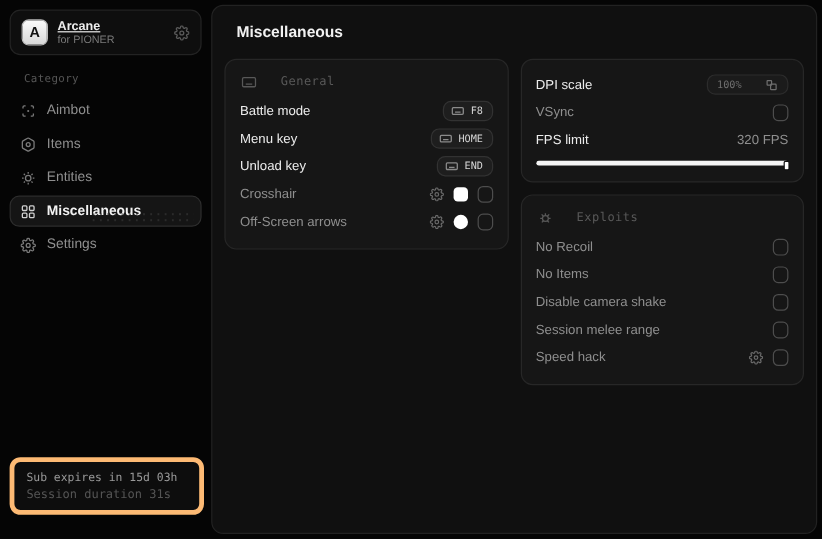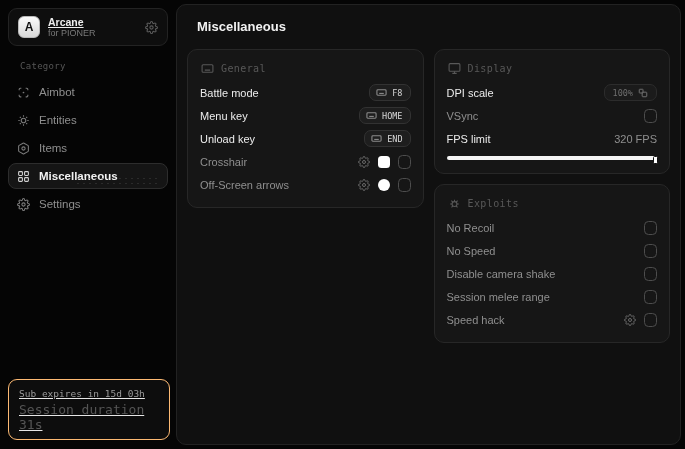--- a/index.html
+++ b/index.html
@@ -46,44 +46,43 @@
   .nav-item.active {
     background: #151515; border-color: #2d2d2d; color: #f2f2f2; font-weight: bold;
   }
   .nav-item .nicon { display: flex; color: inherit; opacity: .85; }
   .nav-dots {
     position: absolute; right: 6px; bottom: 1px; width: 86px; height: 11px;
     background-image: radial-gradient(circle, #3d3d3d 1px, transparent 1.1px);
     background-size: 6px 5px; opacity: .55; pointer-events: none;
   }
   .sidebar-footer {
-    position: absolute; left: 8px; right: 6px; bottom: 9px;
-    border: 1px solid #fdba74; border-radius: 9px; background: #0d0d0d;
+    position: absolute; left: 8px; right: 6px; bottom: 20px;
+    border: 4px solid #fdba74; border-radius: 9px; background: #0d0d0d;
     padding: 8px 10px 7px;
-    text-decoration: underline;
   }
   .footer-line1 { font-size: 9.5px; color: #9a9a9a; }
-  .footer-line2 { font-size: 13px; color: #555555; margin-top: 3px; }
+  .footer-line2 { font-size: 10px; color: #555555; margin-top: 3px; }
 
   
   .main {
     flex: 1; margin: 4px 4px 4px 0; border-radius: 10px;
     background: #101010; border: 1px solid #222222;
     padding: 14px 10px 10px;
   }
   .main-title { font-size: 13px; font-weight: bold; color: #f2f2f2; margin: 0 0 15px 10px; }
   .columns { display: flex; gap: 10px; align-items: flex-start; }
   .col { flex: 1; display: flex; flex-direction: column; gap: 10px; }
 
   .card {
     background: #161616; border: 1px solid #272727; border-radius: 10px;
     padding: 9px 12px 11px; width: 100%;
   }
   .card-header {
-    display: flex; align-items: center; gap: 7px;
+    display: flex; align-items: center; gap: 20px;
     color: #585858; font-size: 10px; letter-spacing: .4px; margin: 3px 0 6px 1px;
   }
   .card-header .hicon { display: flex; color: #585858; }
 
   .row {
     display: flex; align-items: center; justify-content: space-between;
     height: 23px;
   }
   .row-label { font-size: 11px; color: #8f8f8f; }
   .row-label.strong { color: #ececec; font-weight: normal; }
@@ -91,21 +90,21 @@
 
   .key-badge {
     display: inline-flex; align-items: center; gap: 5px;
     background: #1e1e1e; border: 1px solid #323232; border-radius: 7px;
     padding: 2px 7px 2px 6px; font-size: 8.5px; color: #d6d6d6;
     font-family: "DejaVu Sans Mono", monospace;
   }
   .key-badge .kicon { display: flex; color: #8a8a8a; }
 
   .value-badge {
-    display: inline-flex; align-items: center; gap: 5px;
+    display: inline-flex; align-items: center; gap: 20px;
     background: #1b1b1b; border: 1px solid #2c2c2c; border-radius: 7px;
     padding: 2.5px 8px; font-size: 8.5px; color: #6f6f6f;
     font-family: "DejaVu Sans Mono", monospace;
     justify-content: center;
   }
   .value-badge .vicon { display: flex; color: #6f6f6f; }
 
   .checkbox {
     width: 13px; height: 14px; border: 1.5px solid #4d4d4d; border-radius: 4.5px;
     background: transparent;
@@ -159,34 +158,34 @@
             <path d="M20 16v2a2 2 0 0 1-2 2h-2"></path>
             <path d="M8 20H6a2 2 0 0 1-2-2v-2"></path>
             <circle cx="12" cy="12" r="1.6" fill="currentColor" stroke="none"></circle>
           </svg>
       </span>
       <span>Aimbot</span>
     </div>
     <div class="nav-item">
       <span class="nicon">
         <svg width="13" height="13" viewBox="0 0 24 24" fill="none" stroke="currentColor" stroke-width="2">
+            <path d="M21 16V8a2 2 0 0 0-1-1.73l-7-4a2 2 0 0 0-2 0l-7 4A2 2 0 0 0 3 8v8a2 2 0 0 0 1 1.73l7 4a2 2 0 0 0 2 0l7-4A2 2 0 0 0 21 16z"></path>
+            <circle cx="12" cy="12" r="3"></circle>
+          </svg>
+      </span>
+      <span>Items</span>
+    </div>
+    <div class="nav-item">
+      <span class="nicon">
+        <svg width="13" height="13" viewBox="0 0 24 24" fill="none" stroke="currentColor" stroke-width="2">
             <circle cx="12" cy="12" r="4.2"></circle>
             <path d="M12 5V2.5M12 19v2.5M5 12H2.5M19 12h2.5M7 7 5.2 5.2M17 7l1.8-1.8M7 17l-1.8 1.8M17 17l1.8 1.8"></path>
           </svg>
       </span>
       <span>Entities</span>
-    </div>
-    <div class="nav-item">
-      <span class="nicon">
-        <svg width="13" height="13" viewBox="0 0 24 24" fill="none" stroke="currentColor" stroke-width="2">
-            <path d="M21 16V8a2 2 0 0 0-1-1.73l-7-4a2 2 0 0 0-2 0l-7 4A2 2 0 0 0 3 8v8a2 2 0 0 0 1 1.73l7 4a2 2 0 0 0 2 0l7-4A2 2 0 0 0 21 16z"></path>
-            <circle cx="12" cy="12" r="3"></circle>
-          </svg>
-      </span>
-      <span>Items</span>
     </div>
     <div class="nav-item active">
       <span class="nicon">
         <svg width="13" height="13" viewBox="0 0 24 24" fill="none" stroke="currentColor" stroke-width="2">
             <rect x="3" y="3" width="7" height="7" rx="1.5"></rect>
             <rect x="14" y="3" width="7" height="7" rx="1.5"></rect>
             <rect x="3" y="14" width="7" height="7" rx="1.5"></rect>
             <rect x="14" y="14" width="7" height="7" rx="1.5"></rect>
           </svg>
       </span>
@@ -291,29 +290,20 @@
               </span>
             <span class="swatch-circle" style="background: rgb(255, 255, 255);"></span>
             <span class="checkbox"></span>
           </span>
         </div>
       </div>
     </div>
 
     <div class="col">
       <div class="card">
-        <div class="card-header mono">
-          <span class="hicon">
-            <svg width="13" height="13" viewBox="0 0 24 24" fill="none" stroke="currentColor" stroke-width="2">
-                <rect x="2" y="3" width="20" height="14" rx="2"></rect>
-                <path d="M8 21h8M12 17v4"></path>
-              </svg>
-          </span>
-          <span>Display</span>
-        </div>
 
         <div class="row">
           <span class="row-label strong">DPI scale</span>
           <span class="value-badge">
             <span>100%</span>
             <span class="vicon">
                 <svg width="10" height="10" viewBox="0 0 24 24" fill="none" stroke="currentColor" stroke-width="2.4">
                   <rect x="3" y="3" width="9" height="9" rx="1"></rect>
                   <rect x="10" y="10" width="11" height="11" rx="1.5"></rect>
                 </svg>
@@ -348,21 +338,21 @@
               </svg>
           </span>
           <span>Exploits</span>
         </div>
 
         <div class="row">
           <span class="row-label">No Recoil</span>
           <span class="checkbox"></span>
         </div>
         <div class="row">
-          <span class="row-label">No Speed</span>
+          <span class="row-label">No Items</span>
           <span class="checkbox"></span>
         </div>
         <div class="row">
           <span class="row-label">Disable camera shake</span>
           <span class="checkbox"></span>
         </div>
         <div class="row">
           <span class="row-label">Session melee range</span>
           <span class="checkbox"></span>
         </div>

